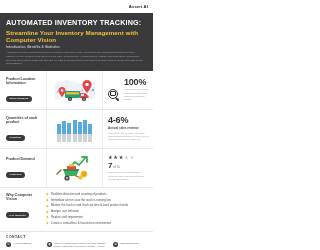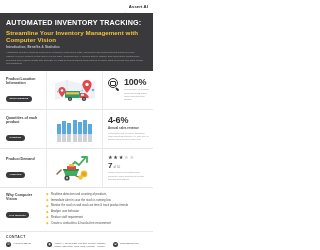--- a/index.html
+++ b/index.html
@@ -33,21 +33,21 @@
   .cell-stat{flex:1;padding:2px 4px 2px 5px;box-sizing:border-box;}
 
   .lab-title{font-size:3.6px;font-weight:bold;color:#3c3c3e;line-height:1.25;}
   .pill{display:inline-block;margin-top:2.5px;background:#3a3a3c;color:#fff;font-size:2.4px;
         padding:1.4px 3.5px;border-radius:5px;letter-spacing:.15px;font-weight:bold;}
 
   .stat-big{font-size:9px;font-weight:bold;color:#2f3033;line-height:1;letter-spacing:-.2px;}
   .stat-sub{font-size:3px;font-weight:bold;color:#4a4a4c;margin-top:1.4px;line-height:1.25;}
   .stat-note{font-size:2.3px;color:#9a9a9e;margin-top:1px;line-height:1.45;}
 
-  .stat-icon-row{display:flex;align-items:flex-start;gap:3px;}
+  .stat-icon-row{display:flex;align-items:flex-end;gap:3px;}
 
   
   .mag{width:13px;height:13px;position:relative;flex:none;}
   .mag .ring{position:absolute;left:0;top:0;width:10px;height:10px;border:1.1px solid #2f3033;border-radius:50%;box-sizing:border-box;}
   .mag .hand{position:absolute;left:8.4px;top:8.4px;width:4.2px;height:1.5px;background:#2f3033;transform:rotate(45deg);transform-origin:left center;border-radius:1px;}
   .mag .inner{position:absolute;left:2.2px;top:2.2px;width:5.6px;height:5.6px;border:.7px solid #2f3033;border-radius:1px;box-sizing:border-box;}
 
   
   .stars{display:flex;gap:.7px;margin-bottom:1.5px;}
   .star{font-size:5.2px;line-height:1;color:#3a3a3c;}

